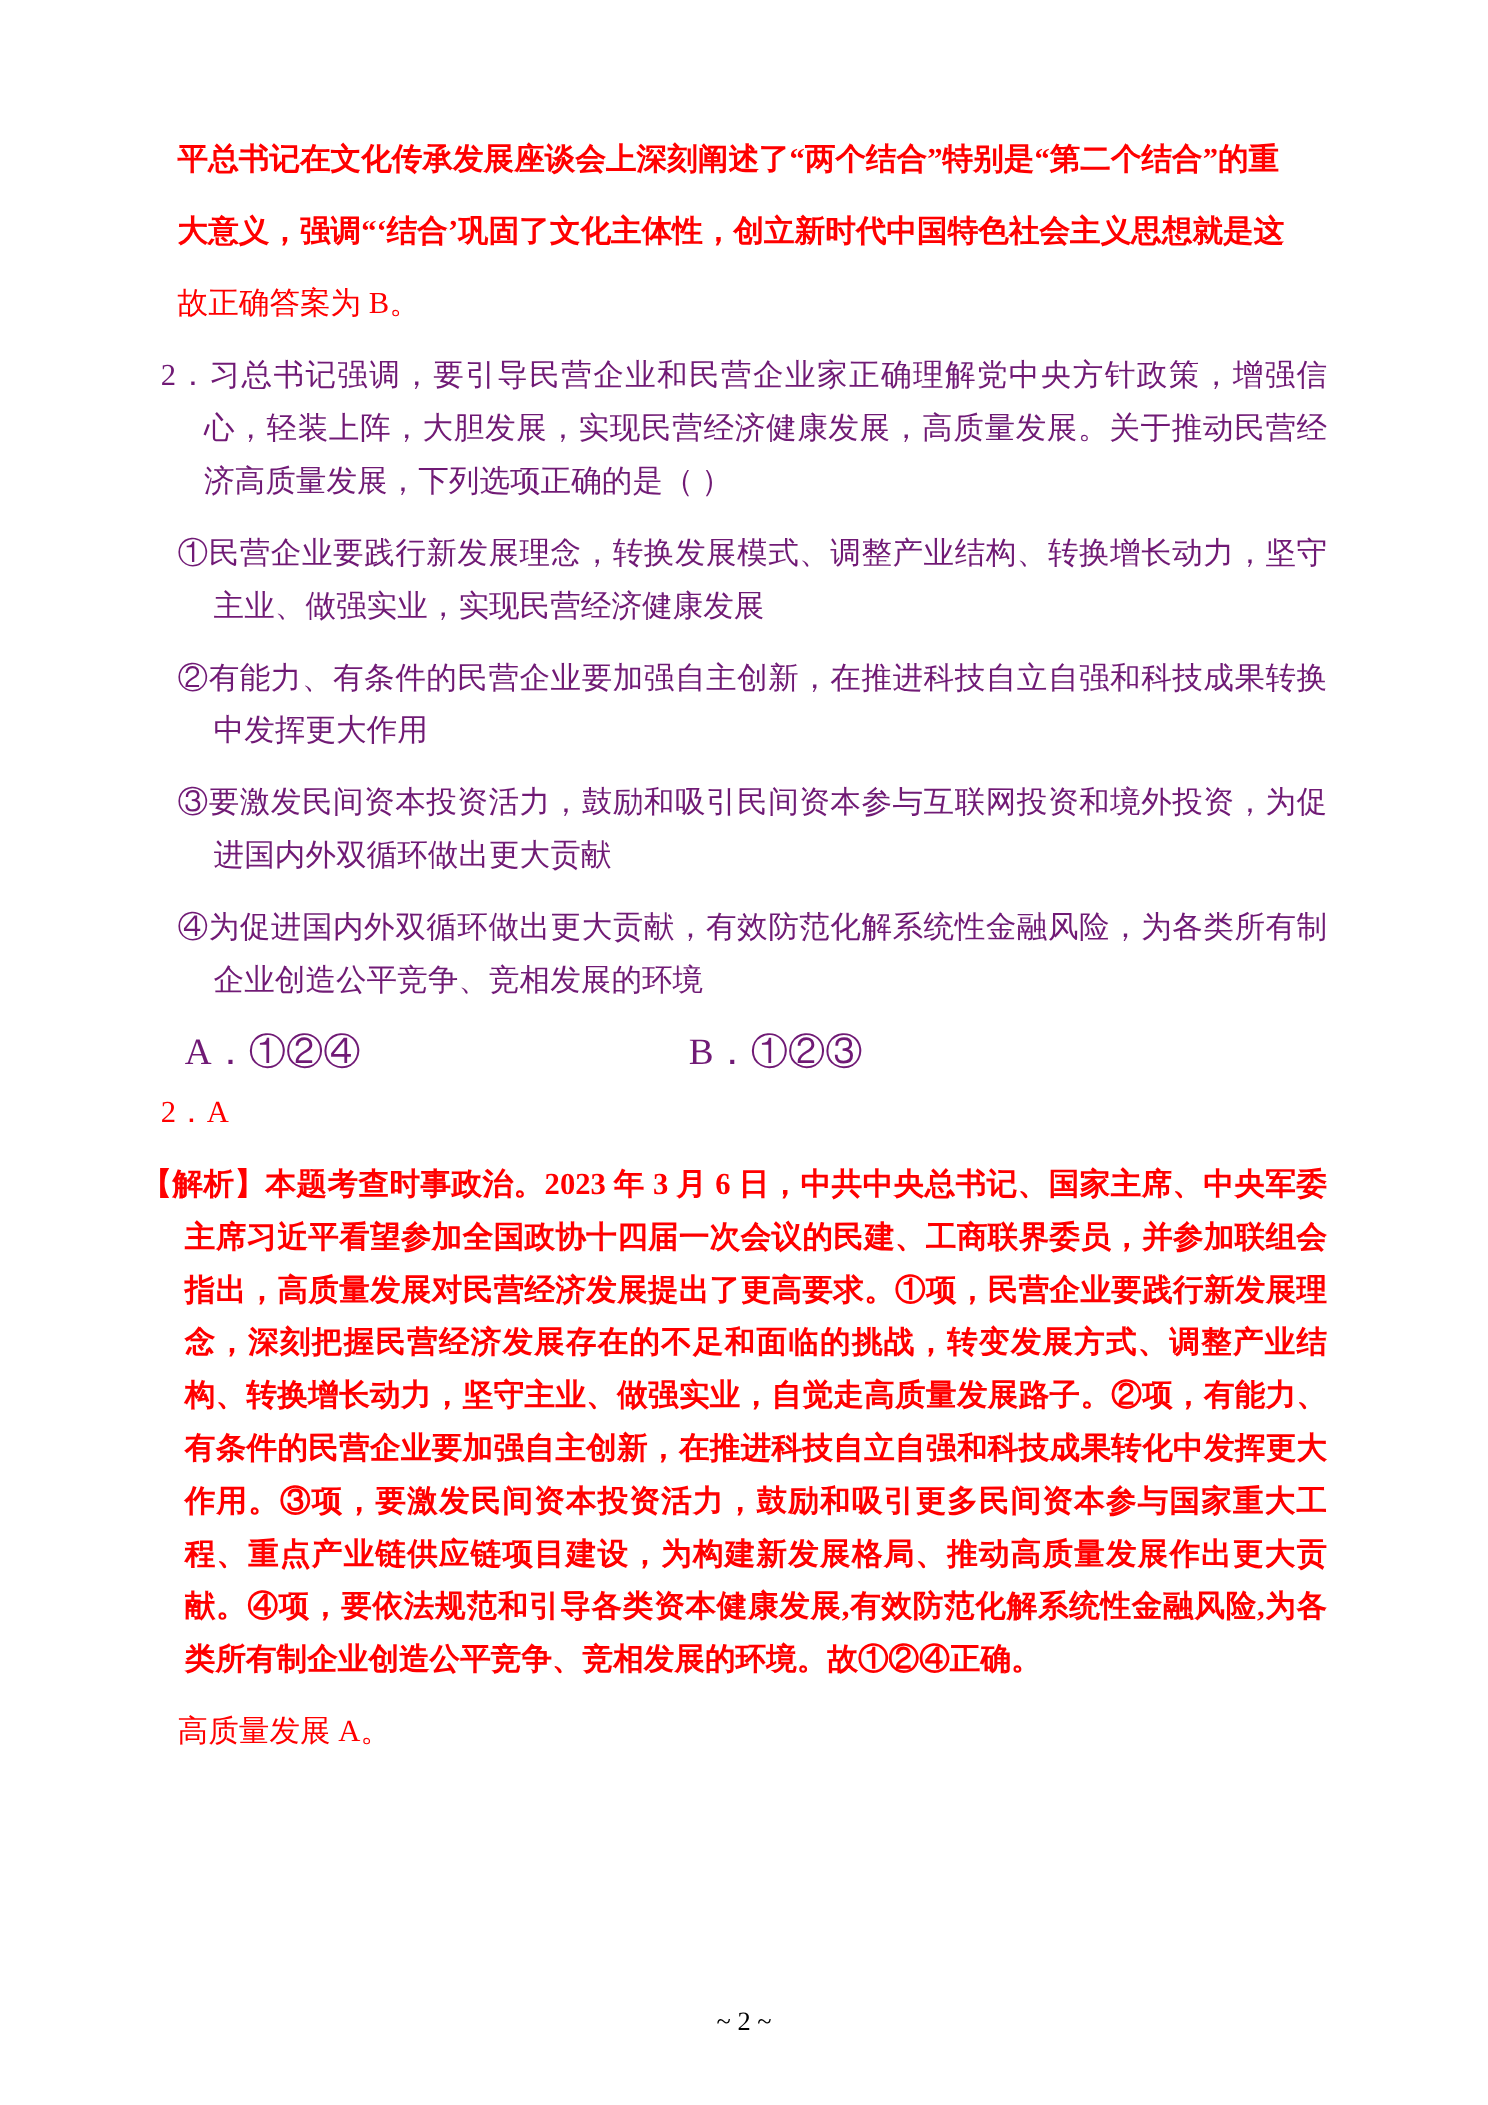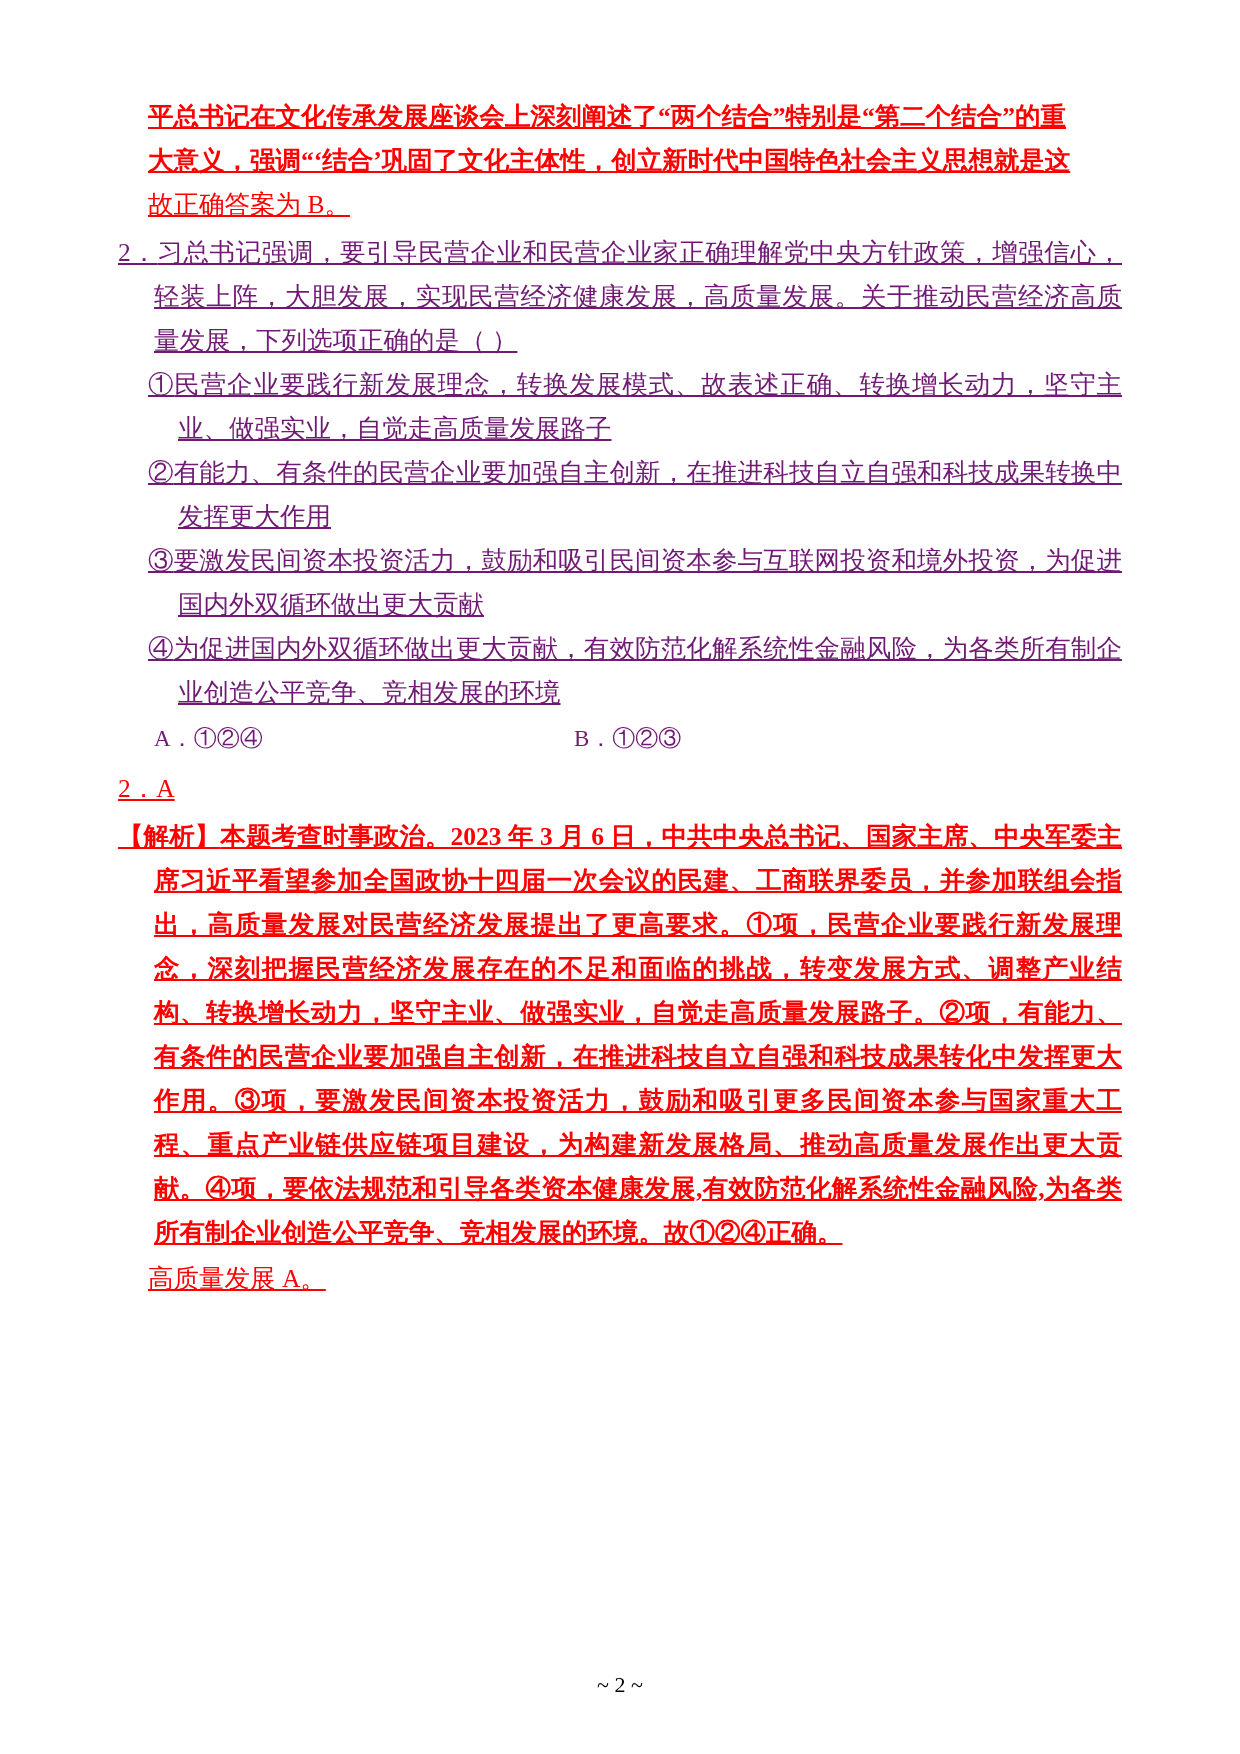--- a/index.html
+++ b/index.html
@@ -21,26 +21,25 @@
     box-sizing: border-box;
     padding: 95px 118px 0 118px;
   }
   .red {
     color: #ff0000;
   }
   .black {
     color: #701a75;
   }
   p {
-    margin: 0;
+    margin: 16px;
     font-size: 25.5px;
     line-height: 44px;
     text-align: justify;
     text-justify: inter-ideograph;
-    text-decoration: underline;
   }
   .bold {
     font-weight: bold;
   }
   
   .ind-0 { text-indent: 0; }
   .hang-num {
     padding-left: 36px;
     text-indent: -36px;
   }
@@ -56,21 +55,21 @@
   }
   .indent-block {
     margin-left: 30px;
   }
   .options {
     margin-left: 36px;
     margin-top: 2px;
   }
   .opt-row {
     display: flex;
-    font-size: 23px;
+    font-size: 31px;
     line-height: 44px;
   }
   .opt-cell {
     width: 420px;
   }
   .opt-cell.second {
     width: auto;
   }
   .q-stem {
     margin-top: 4px;
@@ -94,21 +93,21 @@
   <div>
     <p class="red bold indent-block">平总书记在文化传承发展座谈会上深刻阐述了“两个结合”特别是“第二个结合”的重</p>
     <p class="red bold indent-block">大意义，强调“‘结合’巩固了文化主体性，创立新时代中国特色社会主义思想就是这</p>
   </div>
 
   <p class="red indent-block">故正确答案为 B。</p>
 
   <div class="q-stem">
     <p class="black hang-num"><span>2．</span><span>习总书记强调，要引导民营企业和民营企业家正确理解党中央方针政策，增强信心，轻装上阵，大胆发展，实现民营经济健康发展，高质量发展。关于推动民营经济高质量发展，下列选项正确的是（    ）</span></p>
 
-    <p class="black hang-item"><span>①</span><span>民营企业要践行新发展理念，转换发展模式、故表述正确、转换增长动力，坚守主业、做强实业，自觉走高质量发展路子</span></p>
+    <p class="black hang-item"><span>①</span><span>民营企业要践行新发展理念，转换发展模式、调整产业结构、转换增长动力，坚守主业、做强实业，实现民营经济健康发展</span></p>
 
     <p class="black hang-item"><span>②</span><span>有能力、有条件的民营企业要加强自主创新，在推进科技自立自强和科技成果转换中发挥更大作用</span></p>
 
     <p class="black hang-item"><span>③</span><span>要激发民间资本投资活力，鼓励和吸引民间资本参与互联网投资和境外投资，为促进国内外双循环做出更大贡献</span></p>
 
     <p class="black hang-item"><span>④</span><span>为促进国内外双循环做出更大贡献，有效防范化解系统性金融风险，为各类所有制企业创造公平竞争、竞相发展的环境</span></p>
   </div>
 
   <div class="options">
     <div class="opt-row">

